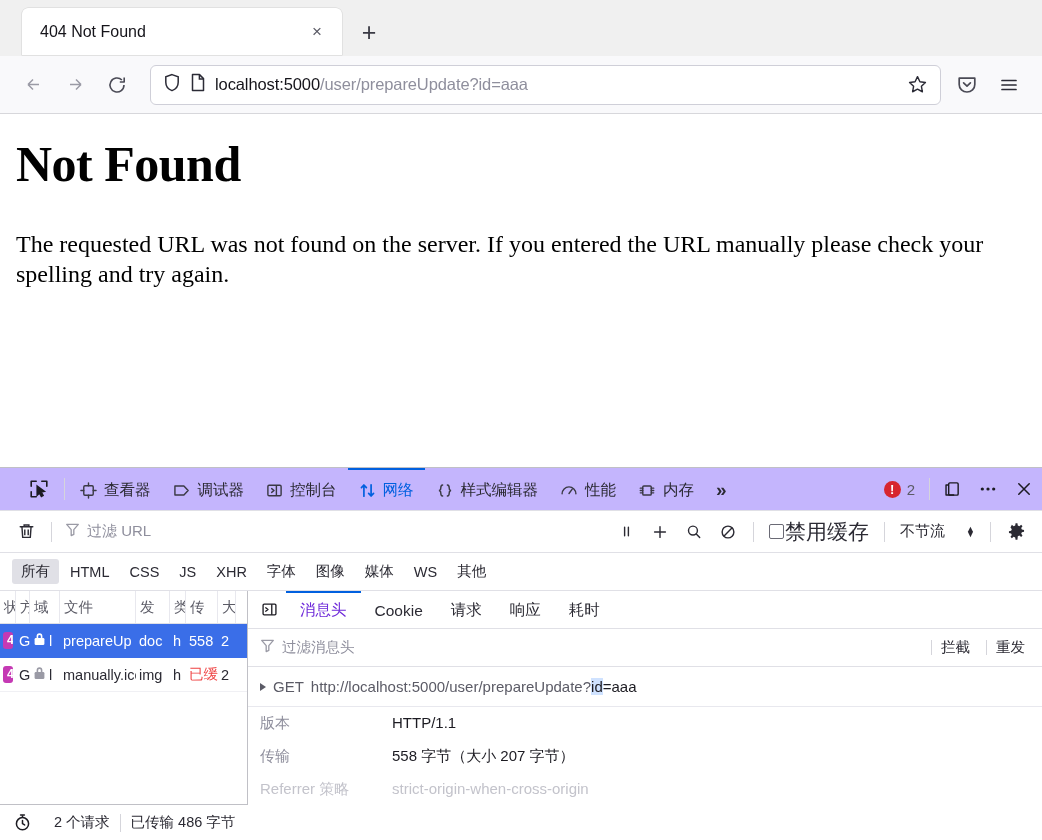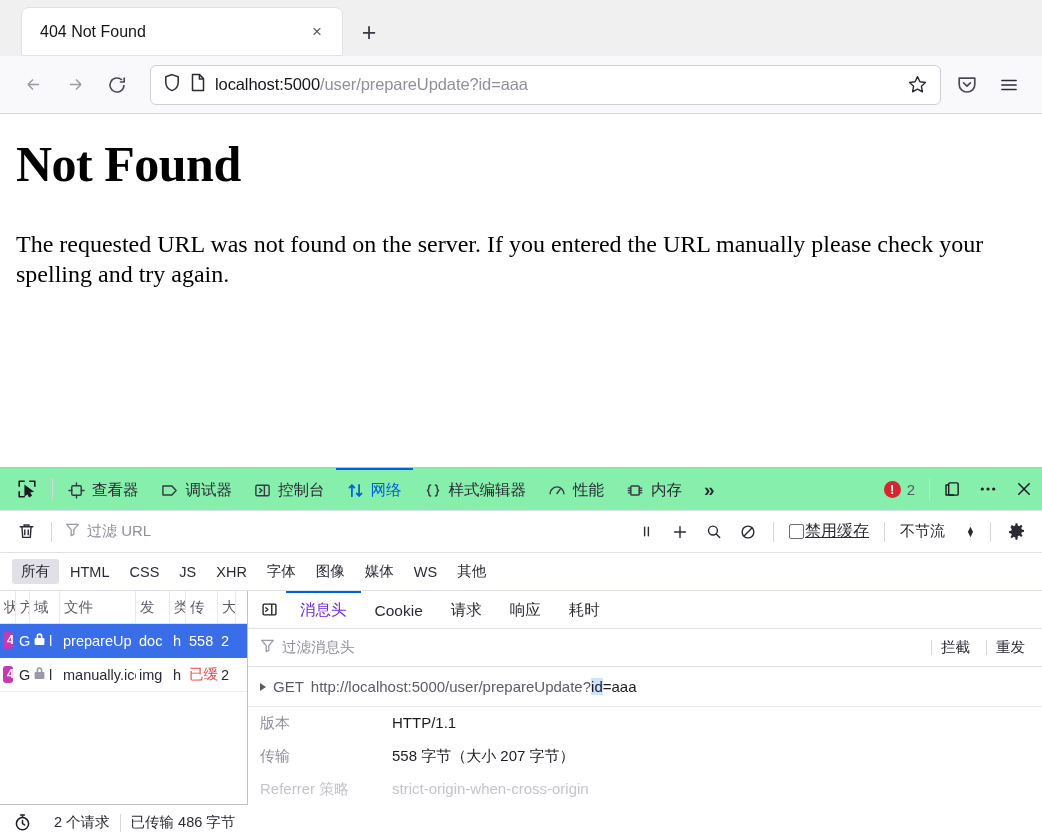--- a/index.html
+++ b/index.html
@@ -52,38 +52,38 @@
     padding: 24px 16px 0 16px;
     font-family: "Liberation Serif", serif;
     min-height: 0;
   }
   .page h1 { font-size: 50px; font-weight: bold; color: #000; letter-spacing: -0.5px; margin-bottom: 38px; line-height: 1.05; }
   .page p { font-size: 24px; color: #000; line-height: 1.28; max-width: 975px; }
 
   
   .devtools { flex: none; height: 373px; display: flex; flex-direction: column; background: #ffffff; border-top: 1px solid #c0c0c6; }
 
-  .dt-tabbar { height: 43px; flex: none; display: flex; align-items: stretch; background: #86efac; border-bottom: 1px solid #e0e0e6; padding-left: 6px; }
+  .dt-tabbar { height: 43px; flex: none; display: flex; align-items: stretch; background: #c4b5fd; border-bottom: 1px solid #e0e0e6; padding-left: 18px; }
   .dt-picker { width: 42px; display: flex; align-items: center; justify-content: center; color: #1c1b22; }
   .dt-sep { width: 1px; background: #d5d5db; margin: 10px 4px; flex: none; }
   .dt-tab { display: flex; align-items: center; gap: 7px; padding: 0 11px; color: #2b2a33; font-size: 15.5px; white-space: nowrap; border-top: 2px solid transparent; }
   .dt-tab .gl { display: flex; align-items: center; color: #3a3944; }
   .dt-tab.active { color: #0060df; border-top-color: #0060df; }
   .dt-tab.active .gl { color: #0060df; }
   .dt-spacer { flex: 1; }
   .dt-errors { display: flex; align-items: center; gap: 6px; padding: 0 10px; font-size: 15px; color: #5b5b66; }
   .err-dot { width: 17px; height: 17px; border-radius: 50%; background: #d7252f; color: #fff; font-size: 13px; font-weight: bold; display: flex; align-items: center; justify-content: center; line-height: 1; }
   .dt-iconbtn { width: 36px; display: flex; align-items: center; justify-content: center; color: #1c1b22; }
 
   .dt-toolbar { height: 42px; flex: none; display: flex; align-items: center; background: #ffffff; border-bottom: 1px solid #e0e0e6; padding: 0 10px; gap: 2px; }
   .tb-icon { width: 32px; height: 30px; display: flex; align-items: center; justify-content: center; color: #2b2a33; }
   .tb-div { width: 1px; height: 20px; background: #d5d5db; margin: 0 7px; flex: none; }
   .filter-url { flex: 1; display: flex; align-items: center; gap: 7px; height: 28px; padding-left: 4px; }
   .filter-url .ph { font-size: 15px; color: #8f8f9d; }
-  .chk-wrap { display: flex; align-items: center; gap: 1px; padding: 0 6px; font-size: 16px; color: #2b2a33; white-space: nowrap; text-decoration: underline; }
+  .chk-wrap { display: flex; align-items: center; gap: 1px; padding: 0 6px; font-size: 21px; color: #2b2a33; white-space: nowrap; }
   .chkbox { width: 15px; height: 15px; border: 1.6px solid #6a6a75; border-radius: 2px; background: #fff; flex: none; }
   .sel-wrap { display: flex; align-items: center; gap: 21px; padding: 0 6px; font-size: 15px; color: #2b2a33; white-space: nowrap; }
   .updown { display: flex; flex-direction: column; line-height: 5px; font-size: 9px; color: #2b2a33; }
 
   .dt-types { height: 38px; flex: none; display: flex; align-items: center; background: #ffffff; border-bottom: 1px solid #e0e0e6; padding: 0 12px; gap: 2px; }
   .type-btn { font-size: 14.5px; color: #2b2a33; padding: 3px 9px; border-radius: 3px; white-space: nowrap; }
   .type-btn.active { background: #e0e0e6; font-weight: normal; }
 
   .dt-body { flex: 1; display: flex; min-height: 0; }
 

